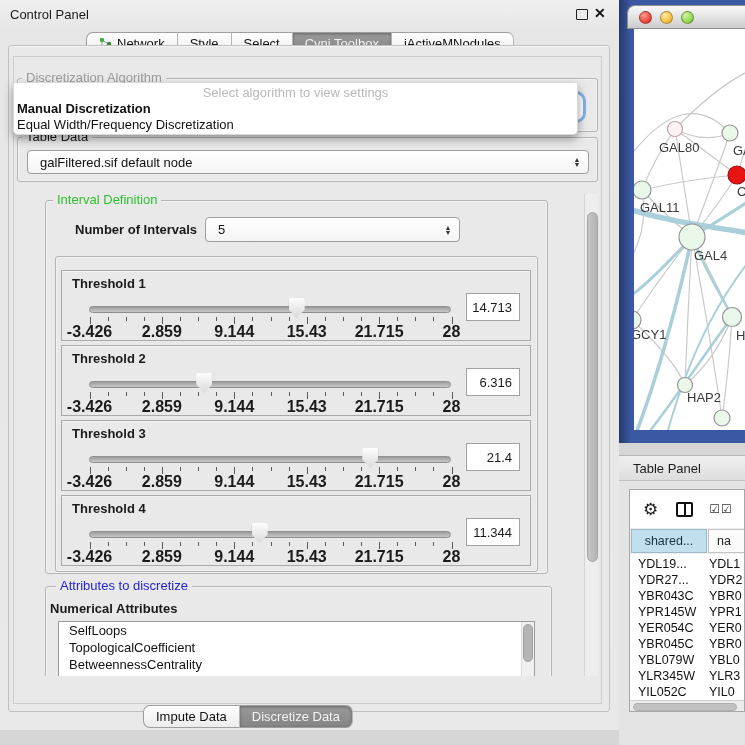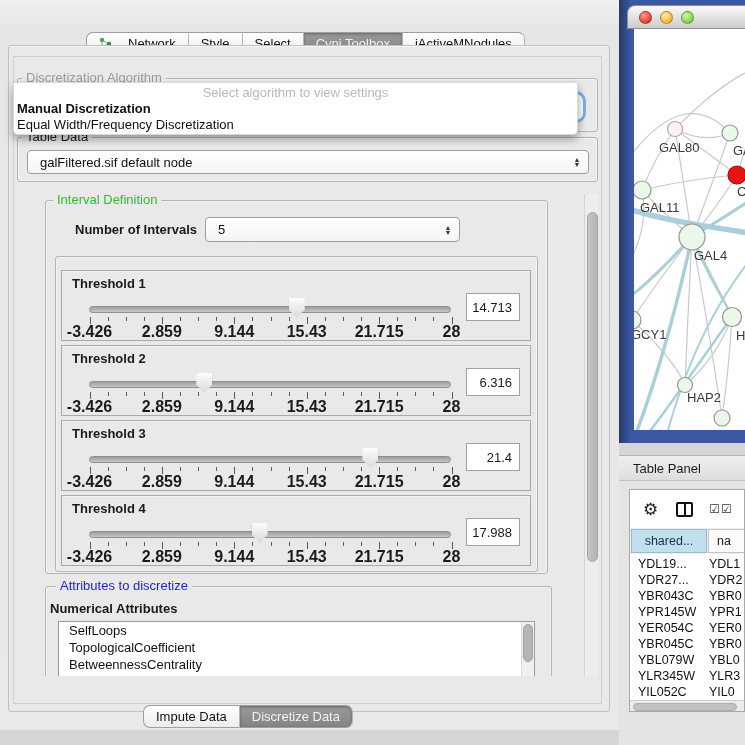--- a/index.html
+++ b/index.html
@@ -10,21 +10,21 @@
   .control-panel { position:absolute; left:0; top:0; width:619px; height:730px;
     background:linear-gradient(#f0f0f0,#e6e6e6 30px,#e9e9e9); }
   .cp-titlebar { position:absolute; left:0; top:0; width:619px; height:28px; }
   .cp-title { position:absolute; left:10px; top:7px; font-size:13px; color:#1c1c1c; }
   .float-btn { position:absolute; left:576px; top:9px; width:12px; height:11px; border:1.5px solid #222; border-radius:1px; }
   .close-btn { position:absolute; left:594px; top:5px; font-size:14px; font-weight:bold; color:#111; }
 
   .seg-row { position:absolute; display:flex; height:23px; }
   .seg { height:23px; line-height:22px; padding:0 12px; background:linear-gradient(#ffffff,#ececec);
     border-top:1px solid #9e9e9e; border-bottom:1px solid #9e9e9e; border-right:1px solid #b5b5b5;
-    font-size:13px; color:#111; display:flex; align-items:center; gap:16px; }
+    font-size:13px; color:#111; display:flex; align-items:center; gap:5px; }
   .seg:first-child { border-left:1px solid #9e9e9e; border-radius:7px 0 0 7px; }
   .seg:last-child { border-radius:0 7px 7px 0; }
   .seg.active { background:linear-gradient(#9a9a9a,#848484); color:#f3f3f3; box-shadow:inset 0 1px 3px rgba(0,0,0,.35); }
   #top-tabs { left:86px; top:32px; }
   #bottom-tabs { left:143px; top:705px; }
 
   .outer-panel { position:absolute; left:8px; top:45px; width:602px; height:667px;
     border:1px solid #c0c0c0; border-radius:3px; background:#e9e9e9; box-shadow:inset 0 1px 0 #f6f6f6; }
   .inner-panel { position:absolute; left:13px; top:56px; width:589px; height:648px;
     border:1px solid #cdcdcd; background:#e9e9e9; }
@@ -141,20 +141,25 @@
   .tp-row .c2 { width:60px; }
   .hscroll { position:absolute; left:0; top:210px; width:114px; height:12px; background:#ececec; border-top:1px solid #cfcfcf; }
   .hthumb { position:absolute; left:3px; top:2px; width:104px; height:8px; background:#c2c2c2; border:1px solid #b0b0b0; border-radius:4px; }
 
   .net-tab-icon { width:13px; height:13px; }
 </style>
 </head>
 <body>
 
 <div class="control-panel">
+  <div class="cp-titlebar">
+    <span class="cp-title">Control Panel</span>
+    <span class="float-btn"></span>
+    <span class="close-btn">✕</span>
+  </div>
 
   <div class="seg-row" id="top-tabs">
       <div class="seg">
         <svg class="net-tab-icon" viewBox="0 0 13 13">
           <line x1="3" y1="3" x2="10" y2="7" stroke="#9a9a9a"></line>
           <line x1="3" y1="10" x2="10" y2="7" stroke="#9a9a9a"></line>
           <line x1="3" y1="3" x2="3" y2="10" stroke="#9a9a9a"></line>
           <circle cx="3" cy="3" r="2.2" fill="#3fae49"></circle>
           <circle cx="3" cy="10" r="2.2" fill="#3fae49"></circle>
           <circle cx="10" cy="7" r="2.2" fill="#2f8f3a"></circle>
@@ -344,21 +349,21 @@
             <div class="tick" style="left: 371.4px; top: 46px; height: 4px;"></div>
             <div class="tick" style="left: 389.5px; top: 46px; height: 7px;"></div>
             <div class="ticklabel" style="left: 27.5px;">-3.426</div>
             <div class="ticklabel" style="left: 99.9px;">2.859</div>
             <div class="ticklabel" style="left: 172.3px;">9.144</div>
             <div class="ticklabel" style="left: 244.7px;">15.43</div>
             <div class="ticklabel" style="left: 317.1px;">21.715</div>
             <div class="ticklabel" style="left: 389.5px;">28</div>
           </div>
     <div class="handle" style="left: 189.618px;"></div>
-    <div class="valbox">17.988</div>
+    <div class="valbox">11.344</div>
   </div>
       </div>
 
     <div class="groupbox" id="attr-group"></div>
     <span class="grouptitle" id="attr-title">Attributes to discretize</span>
     <span class="bold-label" id="num-attr-label">Numerical Attributes</span>
     <div class="attr-list">
       <div id="attr-items">
           <div class="attr-item">SelfLoops</div>
           <div class="attr-item">TopologicalCoefficient</div>

